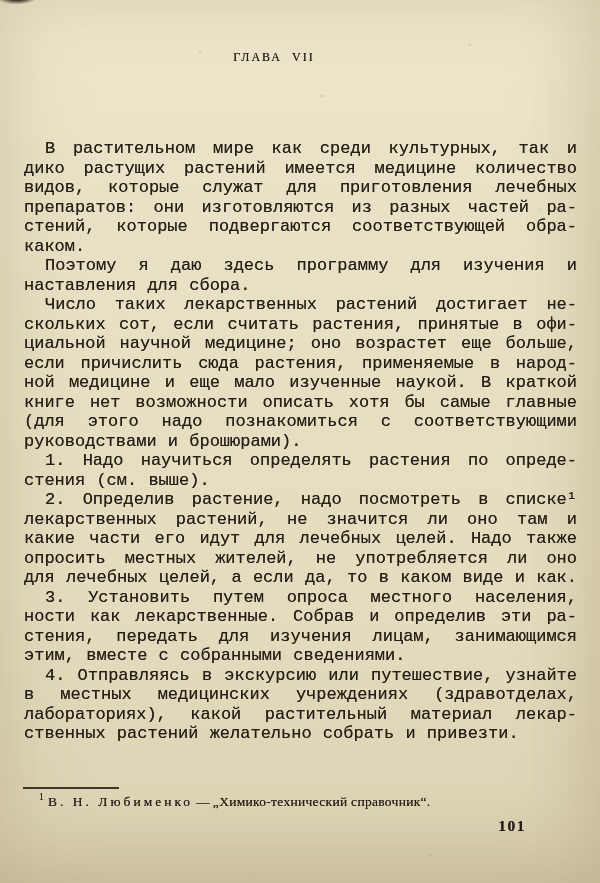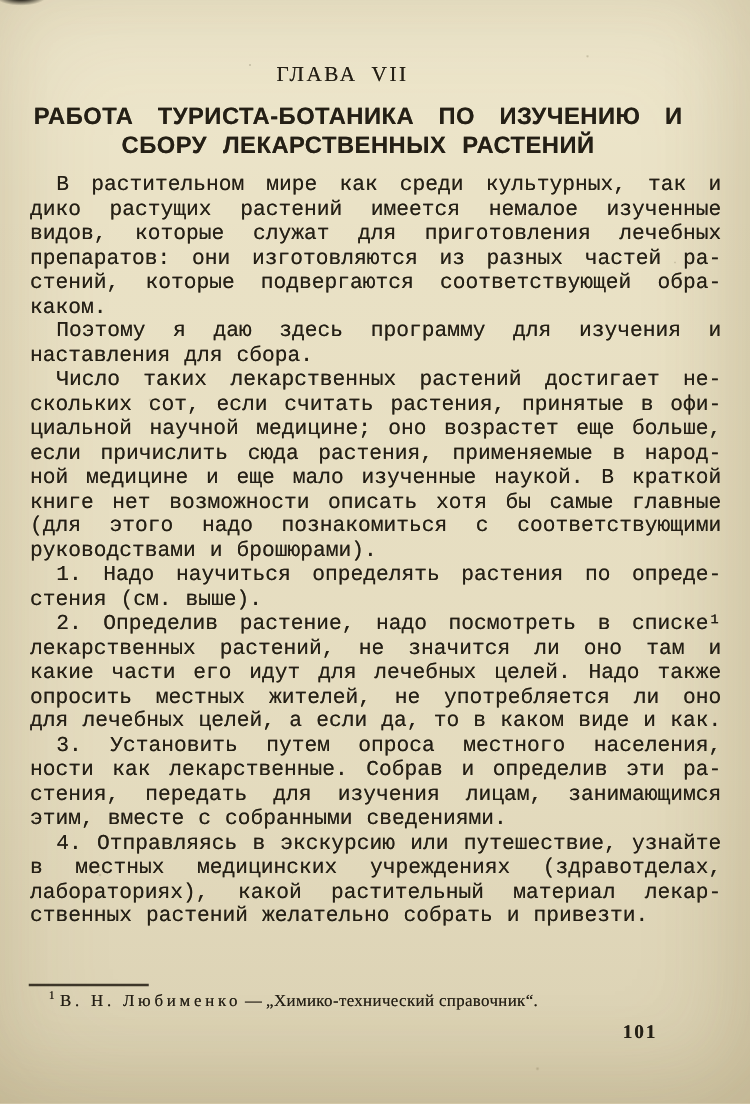--- a/index.html
+++ b/index.html
@@ -23,21 +23,21 @@
       #eae2c6;
     box-shadow: inset 0 0 90px rgba(125,105,60,.18), inset -15px -25px 60px rgba(125,105,60,.12);
   }
   .smudge{
     position:absolute;left:-4px;top:-3px;width:46px;height:10px;
     background:radial-gradient(ellipse 60% 100% at 45% 0%, rgba(35,32,24,.95) 30%, rgba(35,32,24,0) 75%);
   }
   .ink{color:#241f15;text-shadow:0 0 .4px rgba(36,31,21,.75);}
   .chapter{
     position:absolute;left:0;top:50px;width:548px;
-    text-align:center;font-size:17px;letter-spacing:2px;word-spacing:5px;
+    text-align:center;font-size:12px;letter-spacing:2px;word-spacing:5px;
   }
   .title{
     position:absolute;left:27px;top:82px;width:519px;
     font-family:"Liberation Sans","DejaVu Sans",sans-serif;
     font-weight:700;font-size:19px;line-height:23px;
     letter-spacing:.4px;word-spacing:7px;
   }
   .title .t1{text-align:justify;text-align-last:justify;}
   .title .t2{text-align:center;}
   .body-col{
@@ -61,29 +61,25 @@
   }
 </style>
 </head>
 <body>
 
 <div class="page">
   <div class="smudge"></div>
 
   <div class="chapter ink">ГЛАВА VII</div>
 
-  <div class="title ink">
-    <div class="t1">РАБОТА ТУРИСТА-БОТАНИКА ПО ИЗУЧЕНИЮ И</div>
-    <div class="t2">СБОРУ ЛЕКАРСТВЕННЫХ РАСТЕНИЙ</div>
-  </div>
 
   <div class="body-col ink">
     <div>
       <div class="bl first">В растительном мире как среди культурных, так и</div>
-      <div class="bl">дико растущих растений имеется немалое изученные</div>
+      <div class="bl">дико растущих растений имеется медицине количество</div>
       <div class="bl">видов, которые служат для приготовления лечебных</div>
       <div class="bl">препаратов: они изготовляются из разных частей ра-</div>
       <div class="bl">стений, которые подвергаются соответствующей обра-</div>
       <div class="bl last">каком.</div>
     </div>
     <div>
       <div class="bl first">Поэтому я даю здесь программу для изучения и</div>
       <div class="bl last">наставления для сбора.</div>
     </div>
     <div>

